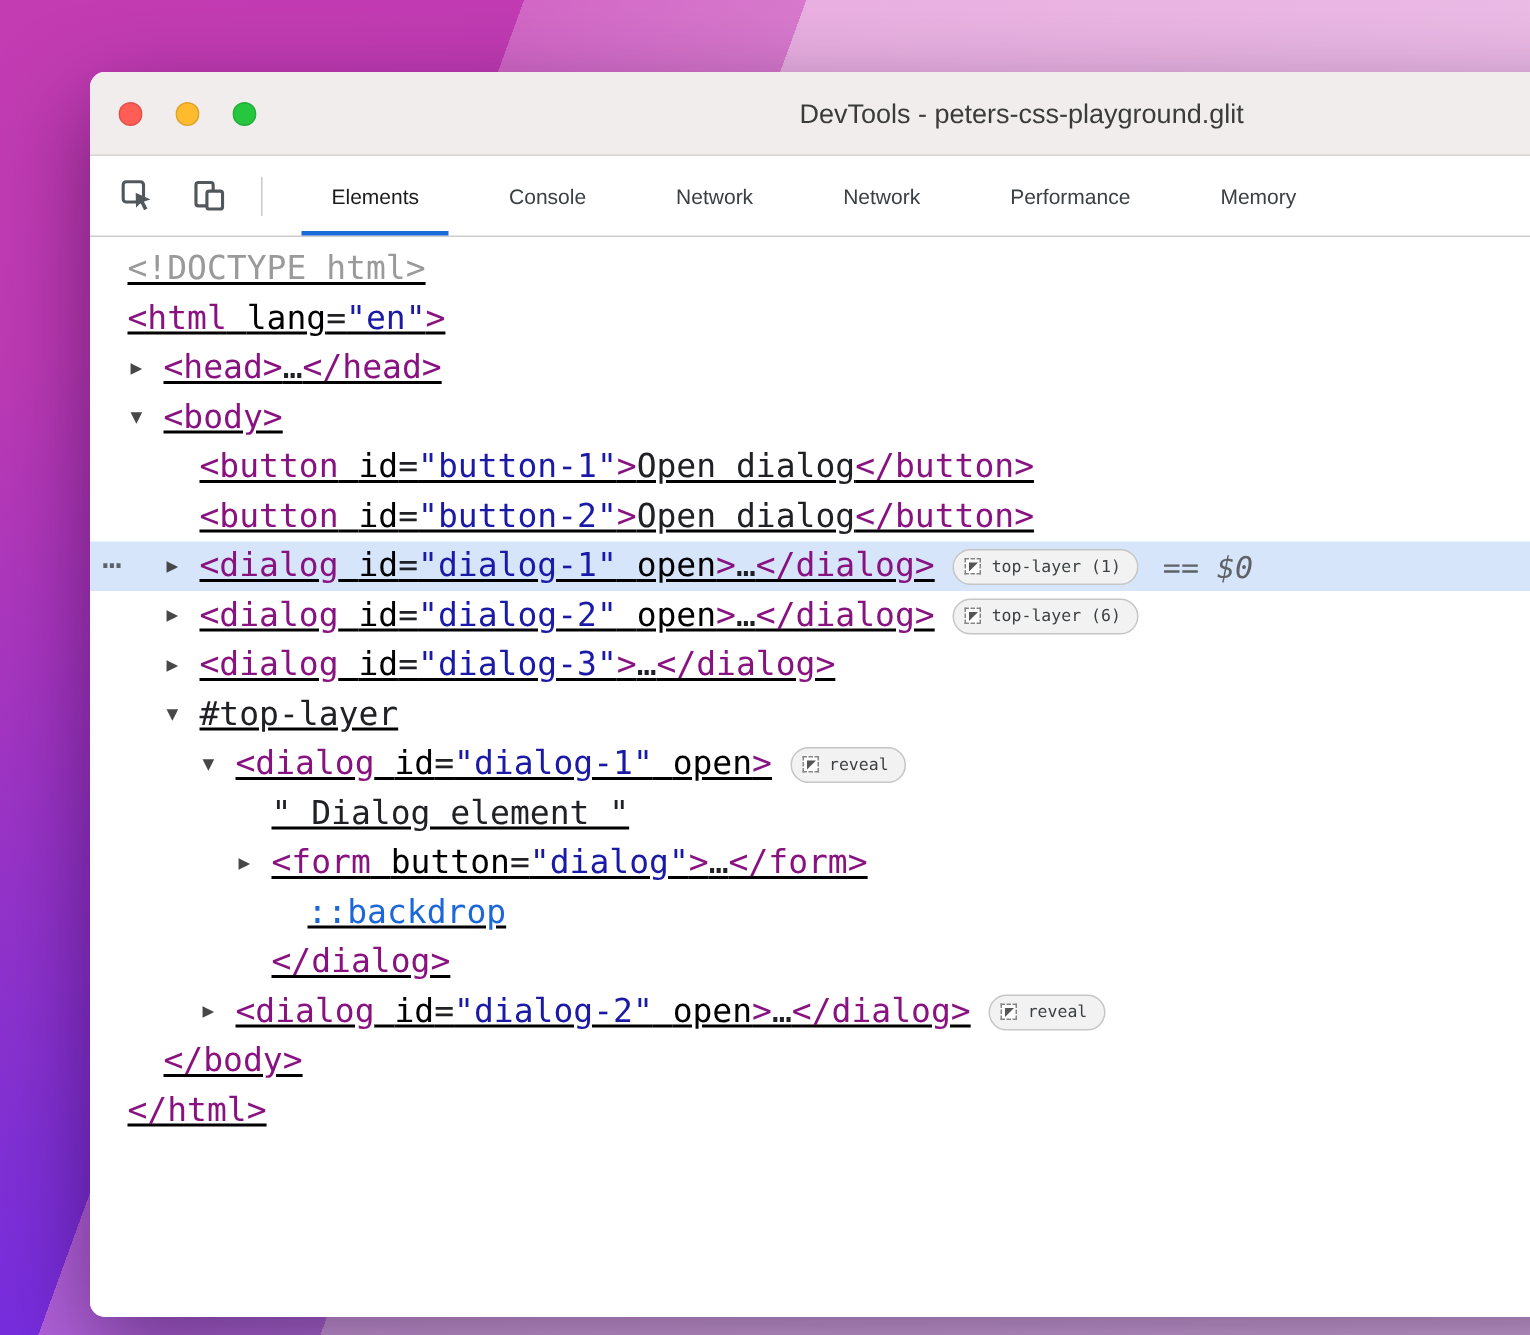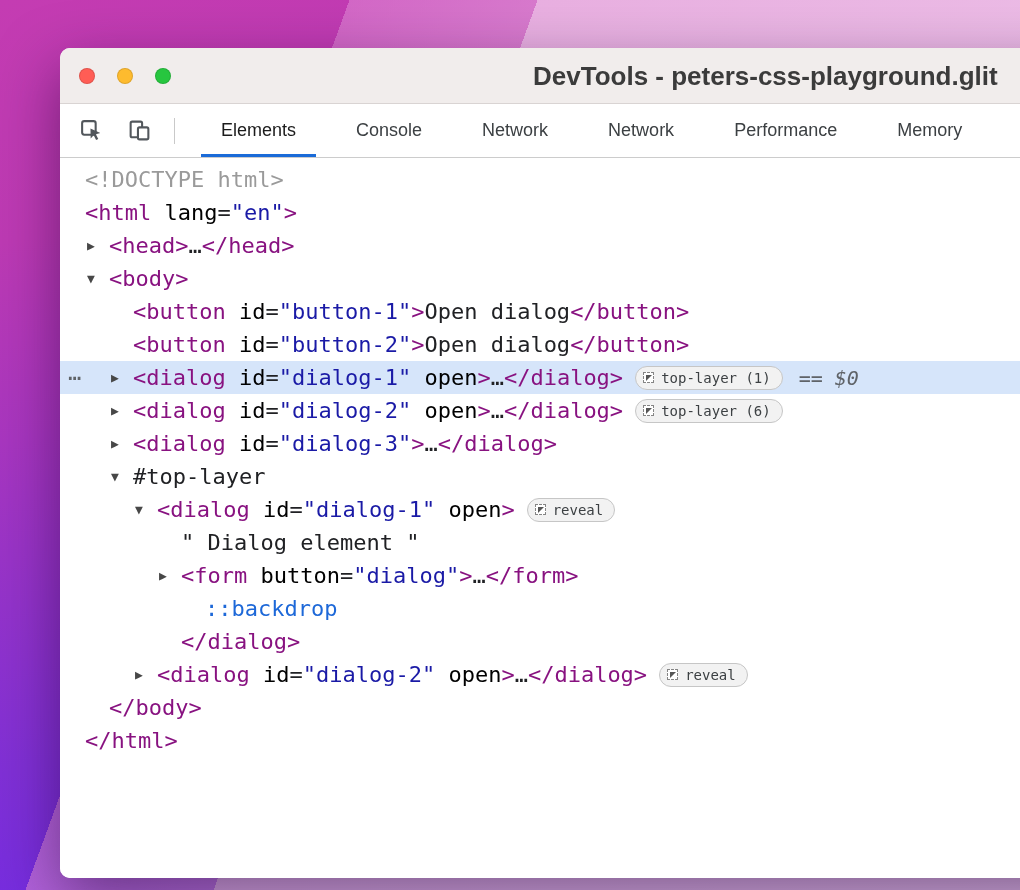--- a/index.html
+++ b/index.html
@@ -18,53 +18,53 @@
     display:flex; flex-direction:column;
   }
   
   .titlebar { height:56px; flex:0 0 56px; background:#f1edec; border-bottom:1px solid #d9d4d3; position:relative; }
   .tl { position:absolute; top:20px; width:16px; height:16px; border-radius:50%; border:1px solid rgba(0,0,0,.12); }
   .tl-close { left:19px; background:#ff5d55; }
   .tl-min   { left:57px; background:#febb2e; }
   .tl-zoom  { left:95px; background:#27c63f; }
   .title {
     position:absolute; left:473px; top:0; line-height:56px;
-    font-size:26px; font-weight:bold; color:#3b3b3b; white-space:nowrap;
+    font-size:18px; font-weight:normal; color:#3b3b3b; white-space:nowrap;
   }
   
   .tabbar { height:54px; flex:0 0 54px; background:#fff; border-bottom:1px solid #cccccc; display:flex; align-items:stretch; }
   .iconbtn { width:34px; height:34px; align-self:center; margin-left:14px; display:flex; align-items:center; justify-content:center; border-radius:4px; }
   .sep { width:1px; height:26px; background:#c9c9c9; align-self:center; margin:0 16px 0 18px; }
   .tabs { display:flex; align-items:stretch; }
-  .tab { display:flex; align-items:center; padding:12px 30px; font-size:18px; color:#3c4043; position:relative; white-space:nowrap; cursor:default; }
+  .tab { display:flex; align-items:center; padding:12px 30px; font-size:14px; color:#3c4043; position:relative; white-space:nowrap; cursor:default; }
   .tab.active { color:#1b1b1b; }
   .tab.active::after { content:""; position:absolute; left:10px; right:10px; bottom:0; height:3px; background:#1a6bd8; }
   
   .tree {
     flex:1 1 auto; background:#fff; padding-top:5px; position:relative;
     font-family:"DejaVu Sans Mono","Liberation Mono",monospace; font-size:22px;
     overflow:hidden;
   }
   .tree-row { position:relative; display:flex; align-items:center; height:33px; }
   .tree-row.selected { background:#d6e5fa; }
   .gutter { position:absolute; left:8px; color:#5f6368; font-size:22px; letter-spacing:1px; }
   .arrow { flex:0 0 22px; font-size:13px; color:#474747; }
-  .code { white-space:pre; }
+  .code { white-space:pre;text-decoration:underline; }
   .tok { white-space:pre; }
   .tok-plain   { color:#202124; }
   .tok-tag     { color:#881280; }
   .tok-attr    { color:#000000; }
   .tok-value   { color:#1a1aa6; }
   .tok-doctype { color:#9a9a9a; }
   .tok-pseudo  { color:#1d68d8; }
   .badge {
     margin-left:12px; display:inline-flex; align-items:center; gap:7px;
     background:#f2f2f2; border:1px solid #c6c6c6; border-radius:14px;
     padding:2px 11px 2px 7px; height:24px;
-    font-size:14px; color:#3c4043; white-space:nowrap;
+    font-size:11px; color:#3c4043; white-space:nowrap;
   }
   .badge-icon { width:11px; height:11px; border:1px dashed #858585; background:#fff; position:relative; }
   .badge-icon::after {
     content:""; position:absolute; left:2px; top:2px; width:0; height:0;
     border-top:6px solid #555; border-right:6px solid transparent;
   }
   .suffix { margin-left:16px; color:#5f6368; font-style:italic; font-size:20px; white-space:pre; }
   svg .stroke { stroke:#52575c; fill:none; stroke-width:2; }
   svg .fill { fill:#52575c; }
 </style>

